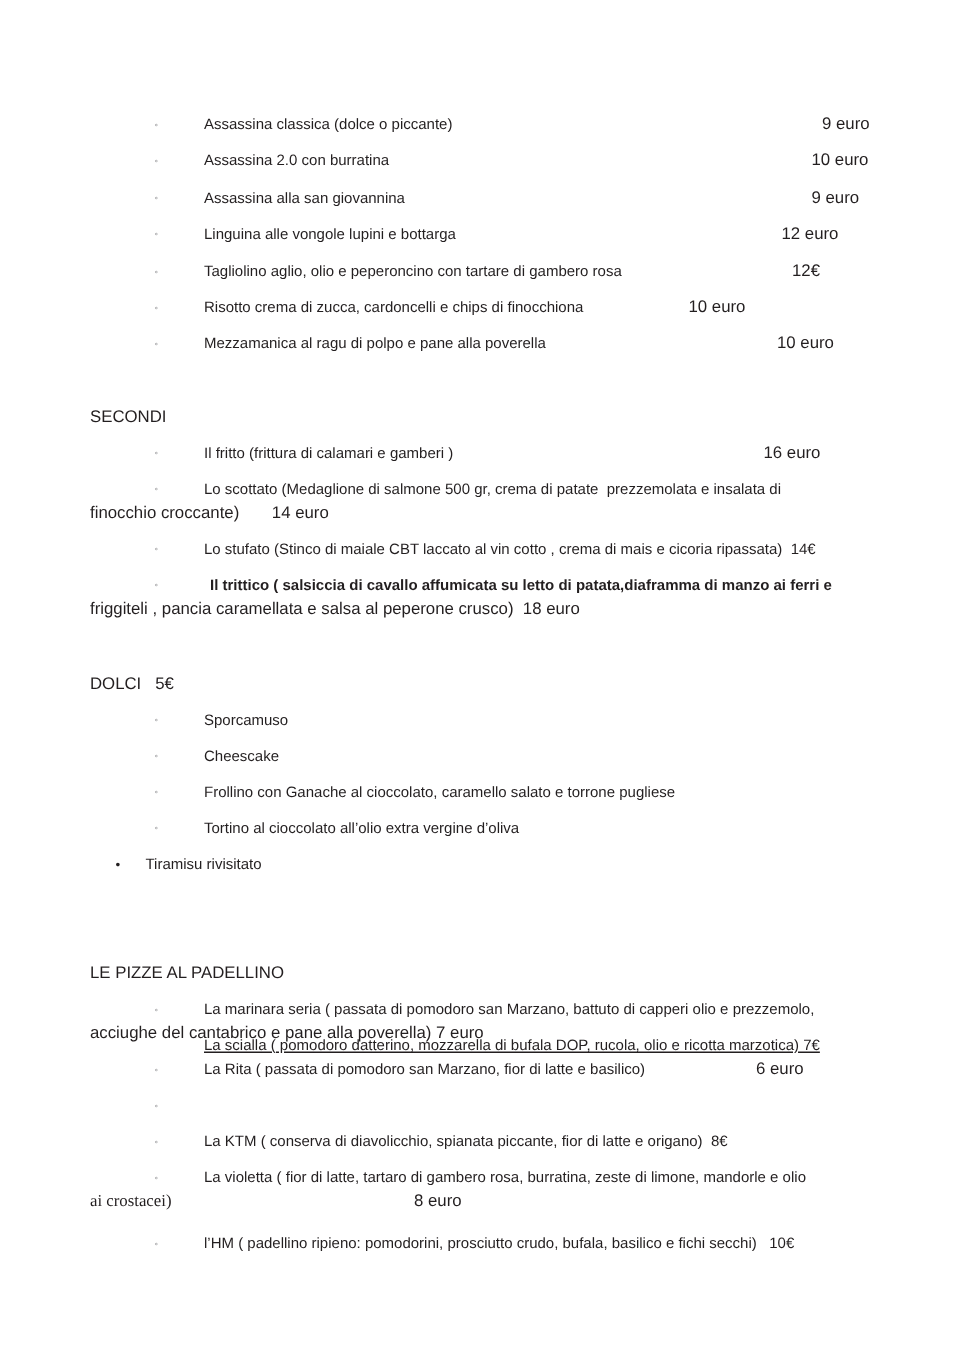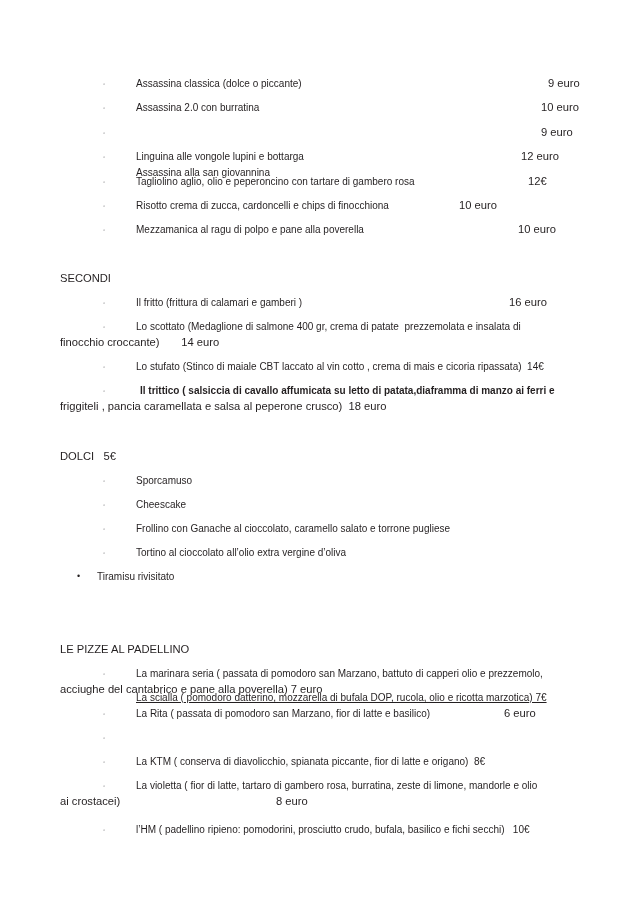--- a/index.html
+++ b/index.html
@@ -82,40 +82,40 @@
 
 <div class="page">
   <div id="content">
       <span class="bullet-open" style="left: 103px; top: 77px;"></span>
       <div class="item-text" style="left: 136px; top: 77px;">Assassina classica (dolce o piccante)</div>
       <div class="price" style="left: 548px; top: 77px;">9 euro</div>
       <span class="bullet-open" style="left: 103px; top: 101px;"></span>
       <div class="item-text" style="left: 136px; top: 101px; text-align: right;">Assassina 2.0 con burratina</div>
       <div class="price" style="left: 541px; top: 101px;">10 euro</div>
       <span class="bullet-open" style="left: 103px; top: 126px;"></span>
-      <div class="item-text" style="left: 136px; top: 126px; margin-top: 40px;">Assassina alla san giovannina</div>
+      <div class="item-text" style="left: 136px; top: 126px;">Assassina alla san giovannina</div>
       <div class="price" style="left: 541px; top: 126px;">9 euro</div>
       <span class="bullet-open" style="left: 103px; top: 150px;"></span>
       <div class="item-text" style="left: 136px; top: 150px;">Linguina alle vongole lupini e bottarga</div>
       <div class="price" style="left: 521px; top: 150px;">12 euro</div>
       <span class="bullet-open" style="left: 103px; top: 175px;"></span>
       <div class="item-text" style="left: 136px; top: 175px;">Tagliolino aglio, olio e peperoncino con tartare di gambero rosa</div>
       <div class="price" style="left: 528px; top: 175px;">12€</div>
       <span class="bullet-open" style="left: 103px; top: 199px;"></span>
       <div class="item-text" style="left: 136px; top: 199px;">Risotto crema di zucca, cardoncelli e chips di finocchiona</div>
       <div class="price" style="left: 459px; top: 199px;">10 euro</div>
       <span class="bullet-open" style="left: 103px; top: 223px;"></span>
       <div class="item-text" style="left: 136px; top: 223px;">Mezzamanica al ragu di polpo e pane alla poverella</div>
       <div class="price" style="left: 518px; top: 223px;">10 euro</div>
       <div class="heading" style="left: 60px; top: 272px;">SECONDI</div>
       <span class="bullet-open" style="left: 103px; top: 296px;"></span>
       <div class="item-text" style="left: 136px; top: 296px;">Il fritto (frittura di calamari e gamberi )</div>
       <div class="price" style="left: 509px; top: 296px;">16 euro</div>
       <span class="bullet-open" style="left: 103px; top: 320px;"></span>
-      <div class="item-text" style="left: 136px; top: 320px;">Lo scottato (Medaglione di salmone 400 gr, crema di patate  prezzemolata e insalata di</div>
+      <div class="item-text" style="left: 136px; top: 320px;">Lo scottato (Medaglione di salmone 500 gr, crema di patate  prezzemolata e insalata di</div>
       <div class="cont" style="left: 60px; top: 336px;">finocchio croccante)       14 euro</div>
       <span class="bullet-open" style="left: 103px; top: 360px;"></span>
       <div class="item-text" style="left: 136px; top: 360px; text-align: right;">Lo stufato (Stinco di maiale CBT laccato al vin cotto , crema di mais e cicoria ripassata)  14€</div>
       <span class="bullet-open" style="left: 103px; top: 384px;"></span>
       <div class="item-text" style="left: 140px; top: 384px; font-weight: bold;">Il trittico ( salsiccia di cavallo affumicata su letto di patata,diaframma di manzo ai ferri e</div>
       <div class="cont" style="left: 60px; top: 400px;">friggiteli , pancia caramellata e salsa al peperone crusco)  18 euro</div>
       <div class="heading" style="left: 60px; top: 450px;">DOLCI   5€</div>
       <span class="bullet-open" style="left: 103px; top: 474px;"></span>
       <div class="item-text" style="left: 136px; top: 474px;">Sporcamuso</div>
       <span class="bullet-open" style="left: 103px; top: 498px;"></span>
@@ -132,18 +132,18 @@
       <div class="cont" style="left: 60px; top: 683px;">acciughe del cantabrico e pane alla poverella) 7 euro</div>
       <span class="bullet-open" style="left: 103px; top: 707px;"></span>
       <div class="item-text" style="left: 136px; top: 707px;">La Rita ( passata di pomodoro san Marzano, fior di latte e basilico)</div>
       <div class="price" style="left: 504px; top: 707px;">6 euro</div>
       <span class="bullet-open" style="left: 103px; top: 731px;"></span>
       <div class="item-text" style="left: 136px; top: 691px; text-decoration: underline;">La scialla ( pomodoro datterino, mozzarella di bufala DOP, rucola, olio e ricotta marzotica) 7€</div>
       <span class="bullet-open" style="left: 103px; top: 755px;"></span>
       <div class="item-text" style="left: 136px; top: 755px;">La KTM ( conserva di diavolicchio, spianata piccante, fior di latte e origano)  8€</div>
       <span class="bullet-open" style="left: 103px; top: 779px;"></span>
       <div class="item-text" style="left: 136px; top: 779px;">La violetta ( fior di latte, tartaro di gambero rosa, burratina, zeste di limone, mandorle e olio</div>
-      <div class="cont" style="left: 60px; top: 795px;">ai crostacei)</div>
+      <div class="cont" style="left: 60px; top: 795px; font-family: Liberation Serif, serif;">ai crostacei)</div>
       <div class="price" style="left: 276px; top: 795px;">8 euro</div>
       <span class="bullet-open" style="left: 103px; top: 823px;"></span>
       <div class="item-text" style="left: 136px; top: 823px; text-align: center;">l’HM ( padellino ripieno: pomodorini, prosciutto crudo, bufala, basilico e fichi secchi)   10€</div>
     </div>
 </div>
 
 </body></html>

